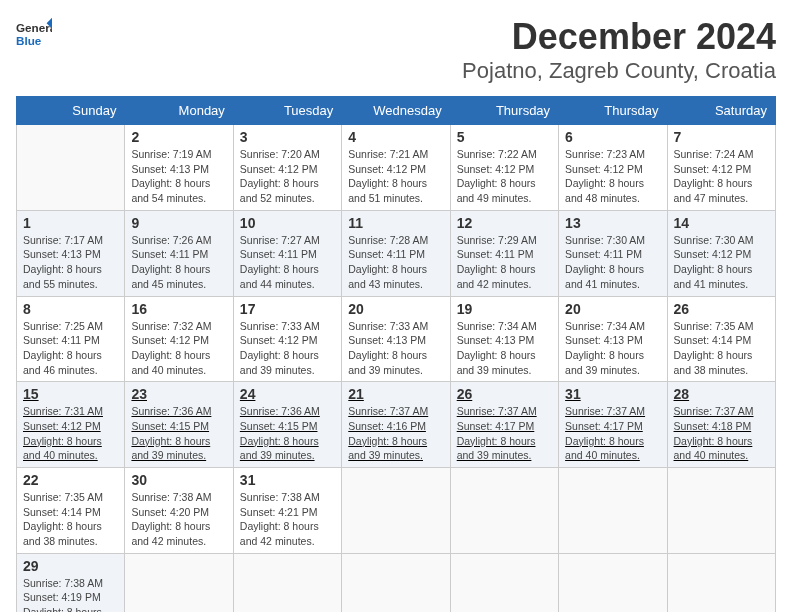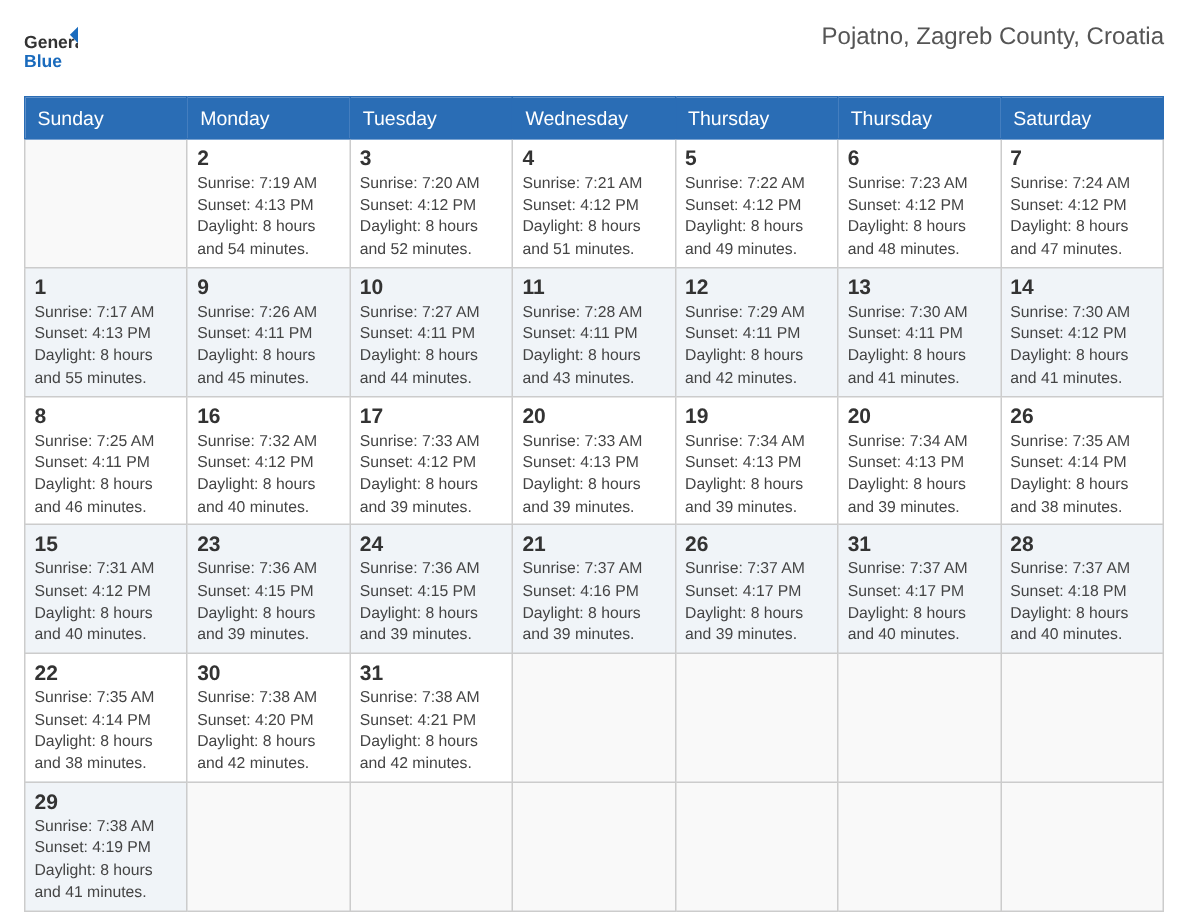--- a/index.html
+++ b/index.html
@@ -27,32 +27,32 @@
     }
     .title-block {
       text-align: right;
     }
     .month-title {
       font-size: 36px;
       font-weight: bold;
       color: #333;
     }
     .location-title {
-      font-size: 16px;
+      font-size: 22px;
       color: #555;
     }
     .calendar {
       width: 100%;
       border-collapse: collapse;
       font-size: 11px;
     }
     .calendar th {
       background: #2a6db5;
       color: #fff;
-      text-align: left;
+      text-align: right;
       padding: 6px 8px;
       font-size: 13px;
       font-weight: normal;
       border: 1px solid #2a6db5;
     }
     .calendar td {
       border: 1px solid #ccc;
       vertical-align: top;
       padding: 4px 6px;
       width: calc(100% / 7);
@@ -83,20 +83,21 @@
 
 <div class="header">
   <div class="logo">
     <svg class="logo-icon" viewBox="0 0 40 40" xmlns="http://www.w3.org/2000/svg">
       <text x="0" y="18" font-size="13" font-weight="bold" fill="#333" font-family="Arial">General</text>
       <text x="0" y="32" font-size="13" font-weight="bold" fill="#1a6bbd" font-family="Arial">Blue</text>
       <polygon points="34,8 40,2 40,14" fill="#1a6bbd"></polygon>
     </svg>
   </div>
   <div class="title-block">
+    <div class="month-title">December 2024</div>
     <div class="location-title">Pojatno, Zagreb County, Croatia</div>
   </div>
 </div>
 
 <table class="calendar">
   <thead>
     <tr>
     <th>Sunday</th>
         <th>Monday</th>
         <th>Tuesday</th>
@@ -187,21 +188,21 @@
         </td>
         <td>
           <span class="day-num">20</span>
           <div class="day-info">Sunrise: 7:34 AM<br>Sunset: 4:13 PM<br>Daylight: 8 hours and 39 minutes.</div>
         </td>
         <td>
           <span class="day-num">26</span>
           <div class="day-info">Sunrise: 7:35 AM<br>Sunset: 4:14 PM<br>Daylight: 8 hours and 38 minutes.</div>
         </td>
       </tr>
-      <tr style="background: rgb(240, 244, 248);">
+      <tr style="background: rgb(240, 244, 248); text-decoration: underline;">
         <td>
           <span class="day-num">15</span>
           <div class="day-info">Sunrise: 7:31 AM<br>Sunset: 4:12 PM<br>Daylight: 8 hours and 40 minutes.</div>
         </td>
         <td>
           <span class="day-num">23</span>
           <div class="day-info">Sunrise: 7:36 AM<br>Sunset: 4:15 PM<br>Daylight: 8 hours and 39 minutes.</div>
         </td>
         <td>
           <span class="day-num">24</span>

